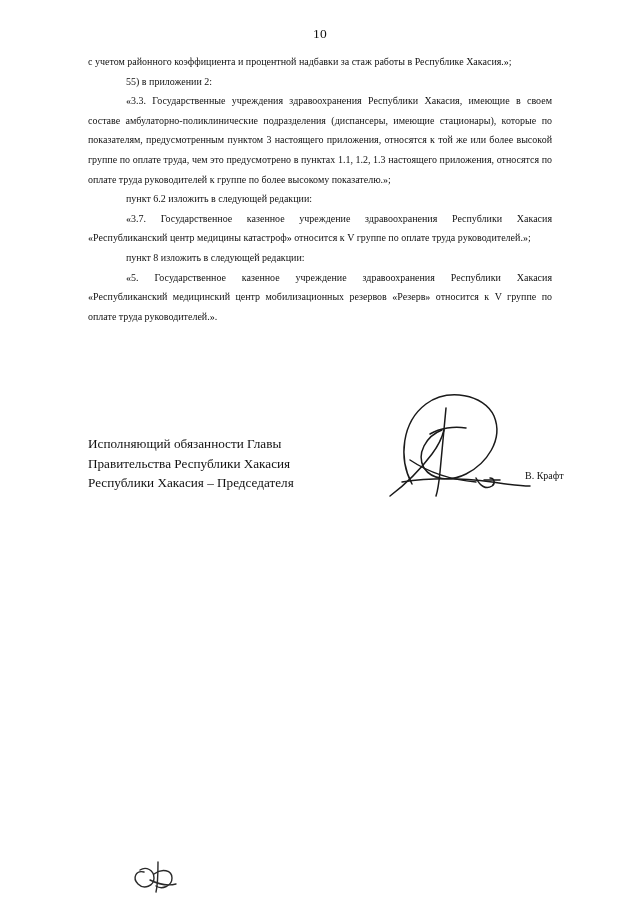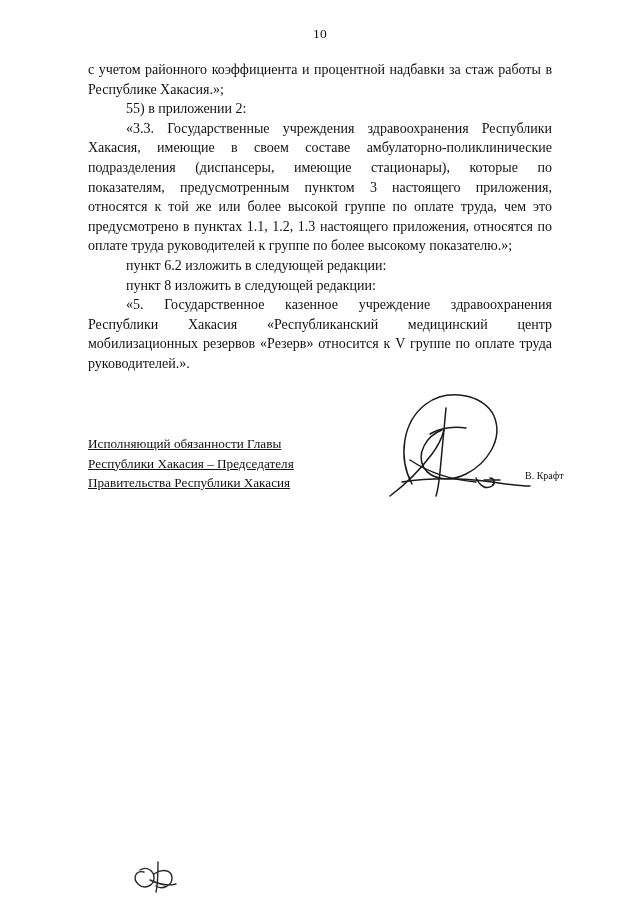--- a/index.html
+++ b/index.html
@@ -25,45 +25,44 @@
     position: absolute;
     top: 26px;
     left: 0;
     width: 640px;
     text-align: center;
     font-size: 13.5px;
     letter-spacing: 0.2px;
   }
   .body-text {
     position: absolute;
-    top: 60px;
+    top: 52px;
     left: 88px;
     width: 464px;
-    font-size: 14px;
+    font-size: 10px;
     line-height: 19.6px;
   }
   .para {
     margin: 0 0 0 0;
     text-align: justify;
     text-justify: inter-word;
   }
   .para.indent {
     text-indent: 38px;
   }
   .signature-block {
     position: absolute;
     top: 434px;
     left: 88px;
     width: 300px;
     font-size: 13.2px;
     line-height: 19.6px;
   }
   .signature-line {
     white-space: nowrap;
-    text-decoration: underline;
   }
   .signature-name {
     position: absolute;
     top: 470px;
     left: 525px;
     font-size: 10px;
     white-space: nowrap;
   }
   .signature-mark {
     position: absolute;
@@ -85,28 +84,29 @@
 
 <div class="page">
 
   <div class="page-number">10</div>
 
   <div class="body-text">
     <p class="para">с учетом районного коэффициента и процентной надбавки за стаж работы в Республике Хакасия.»;</p>
     <p class="para indent">55) в приложении 2:</p>
     <p class="para indent">«3.3. Государственные учреждения здравоохранения Республики Хакасия, имеющие в своем составе амбулаторно-поликлинические подразделения (диспансеры, имеющие стационары), которые по показателям, предусмотренным пунктом 3 настоящего приложения, относятся к той же или более высокой группе по оплате труда, чем это предусмотрено в пунктах 1.1, 1.2, 1.3 настоящего приложения, относятся по оплате труда руководителей к группе по более высокому показателю.»;</p>
     <p class="para indent">пункт 6.2 изложить в следующей редакции:</p>
+    <p class="para indent">«3.7. Государственное казенное учреждение здравоохранения Республики Хакасия «Республиканский центр медицины катастроф» относится к V группе по оплате труда руководителей.»;</p>
     <p class="para indent">пункт 8 изложить в следующей редакции:</p>
     <p class="para indent">«5. Государственное казенное учреждение здравоохранения Республики Хакасия «Республиканский медицинский центр мобилизационных резервов «Резерв» относится к V группе по оплате труда руководителей.».</p>
   </div>
 
   <div class="signature-block">
     <div class="signature-line">Исполняющий обязанности Главы</div>
+    <div class="signature-line">Правительства Республики Хакасия</div>
     <div class="signature-line">Республики Хакасия – Председателя</div>
-    <div class="signature-line">Правительства Республики Хакасия</div>
   </div>
 
   <div class="signature-name">В. Крафт</div>
 
   <div class="signature-mark">
     <svg viewBox="0 0 180 120" width="180" height="120" aria-hidden="true">
       <g fill="none" stroke="#1a1a1a" stroke-width="1.5" stroke-linecap="round" stroke-linejoin="round">
         <path d="M32 96 C18 70, 22 34, 46 16 C68 0, 104 6, 114 28 C124 52, 106 76, 86 86 C70 94, 52 92, 44 80 C36 66, 46 48, 62 42"></path>
         <path d="M66 20 C64 40, 62 62, 60 84 C59 94, 58 102, 56 108"></path>
         <path d="M50 46 C60 40, 74 38, 86 40"></path>

